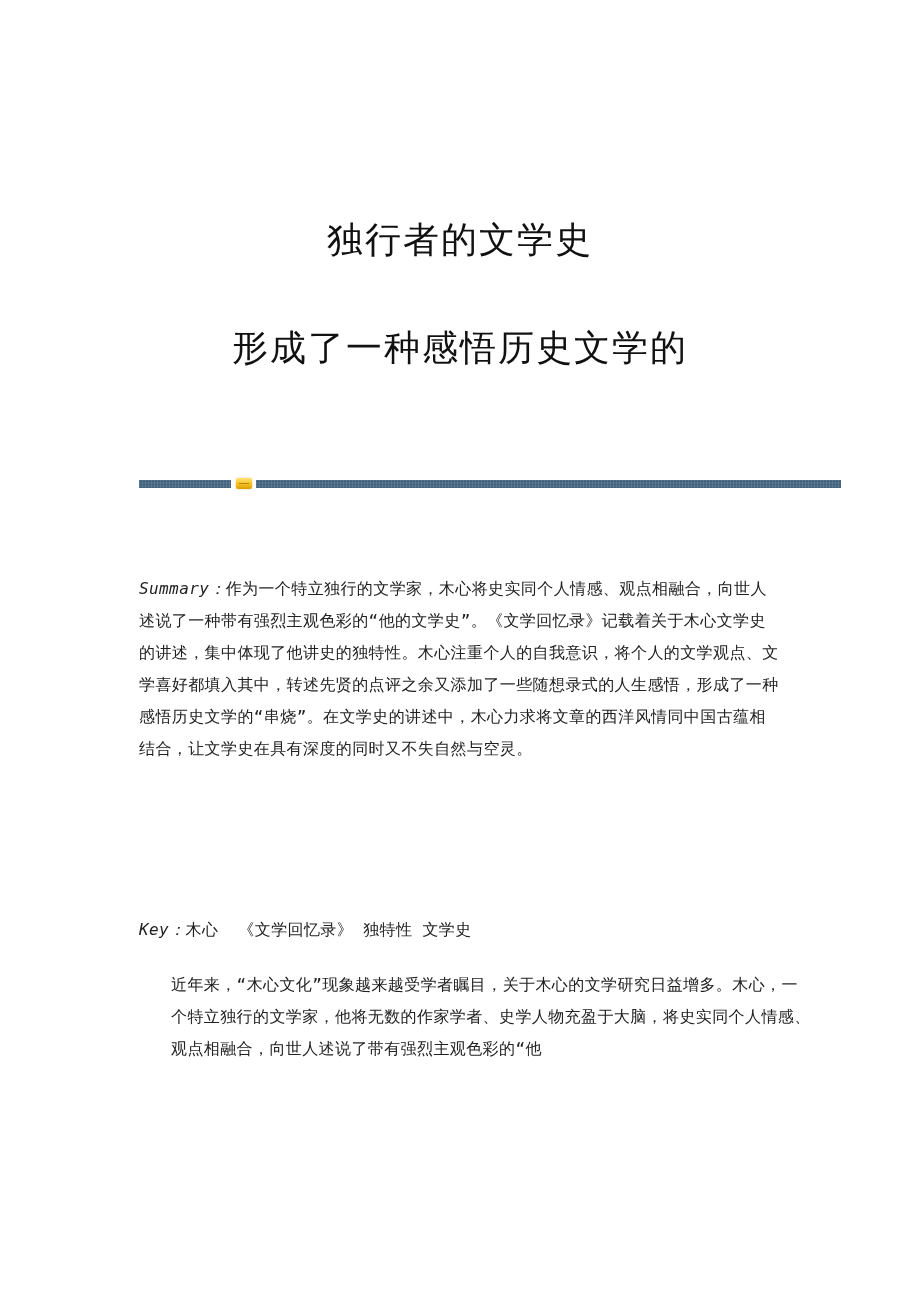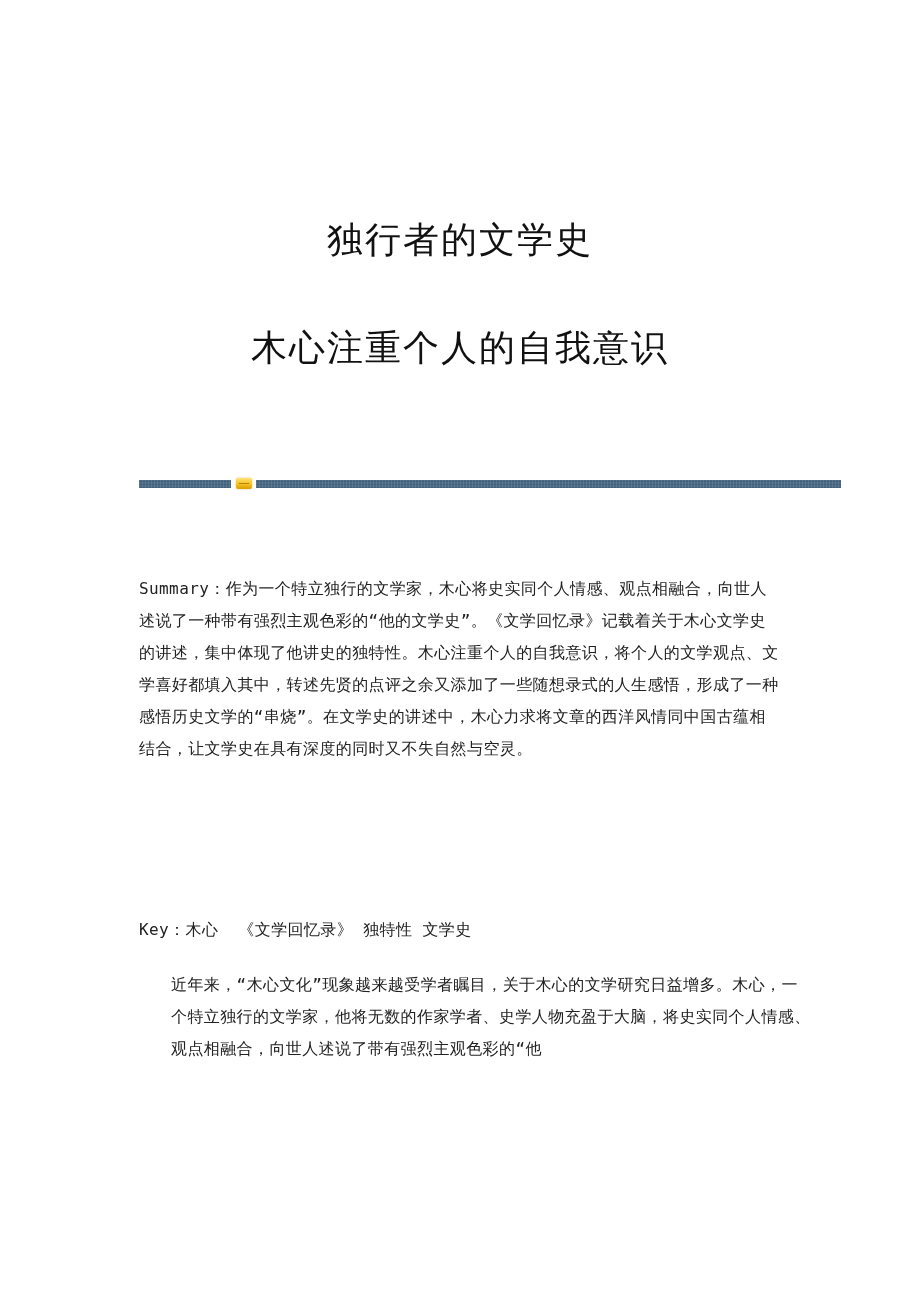--- a/index.html
+++ b/index.html
@@ -64,28 +64,28 @@
       width: 640px;
       font-family: "DejaVu Sans Mono", "Liberation Mono", monospace;
       font-size: 16px;
       line-height: 32px;
       color: #222222;
       letter-spacing: 0.4px;
     }
     #summary   { top: 573px; }
     #keywords  { top: 914px; }
     #body-para { top: 969px; margin-left: 32px; }
-    .label { color: #222222; }
+    .label { color: #222222; font-style: italic; }
   </style>
 </head>
 <body>
 
 <div>
   <div id="title-main" class="title">独行者的文学史</div>
-  <div id="title-sub" class="title">木心注重个人的自我意识</div>
+  <div id="title-sub" class="title">形成了一种感悟历史文学的</div>
 
   <div>
     <div id="divider-left" class="divider"></div>
     <div class="emblem"></div>
     <div id="divider-right" class="divider"></div>
   </div>
 
   <div id="summary" class="text-block"><span class="label">Summary：</span><span>作为一个特立独行的文学家，木心将史实同个人情感、观点相融合，向世人述说了一种带有强烈主观色彩的“他的文学史”。《文学回忆录》记载着关于木心文学史的讲述，集中体现了他讲史的独特性。木心注重个人的自我意识，将个人的文学观点、文学喜好都填入其中，转述先贤的点评之余又添加了一些随想录式的人生感悟，形成了一种感悟历史文学的“串烧”。在文学史的讲述中，木心力求将文章的西洋风情同中国古蕴相结合，让文学史在具有深度的同时又不失自然与空灵。</span></div>
 
   <div id="keywords" class="text-block"><span class="label">Key：</span><span style="white-space: pre;">木心  《文学回忆录》 独特性 文学史</span></div>

